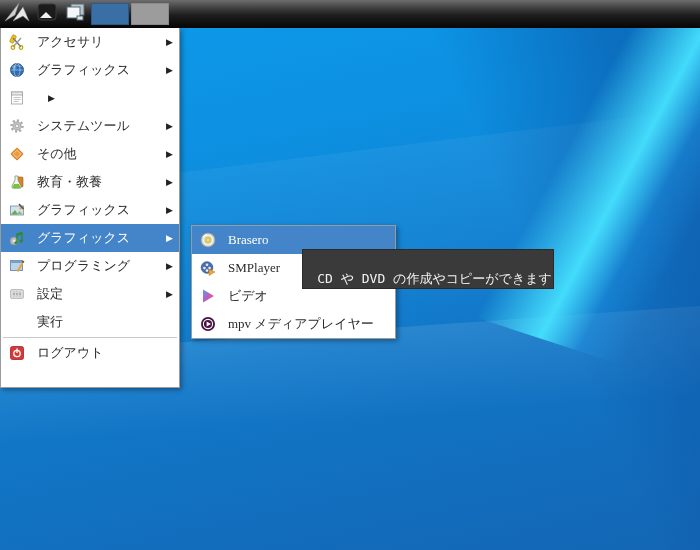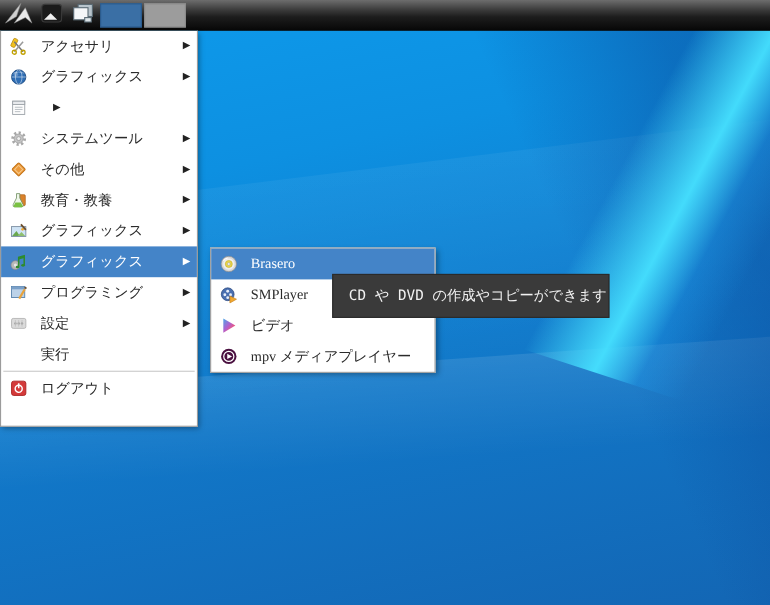--- a/index.html
+++ b/index.html
@@ -70,21 +70,21 @@
   .mi .arrow { width:18px; margin-right:6px; font-size:9px; color:#222; text-align:right; font-family:"DejaVu Sans",sans-serif; }
   .mi.active { background:#4484c8; color:#ffffff; }
   .mi.active .arrow { color:#ffffff; }
   .sep { height:1px; background:#c9c9c9; margin:1px 2px; }
 
   
   .tooltip {
     position:absolute; left:302px; top:249px; width:252px; height:40px;
     background:#3a3a3a; border:1px solid #2a2a2a;
     color:#f2f2f2; font-size:13px;
-    display:flex; align-items:center; justify-content:center;
+    display:flex; align-items:flex-end; justify-content:center;
     white-space:nowrap; z-index:80;padding-left:13px;
   }
 </style>
 </head>
 <body>
 
 <div class="desktop">
   <div class="wp-band2"></div>
   <div class="wp-band"></div>
   <div class="wp-wedge"></div>

